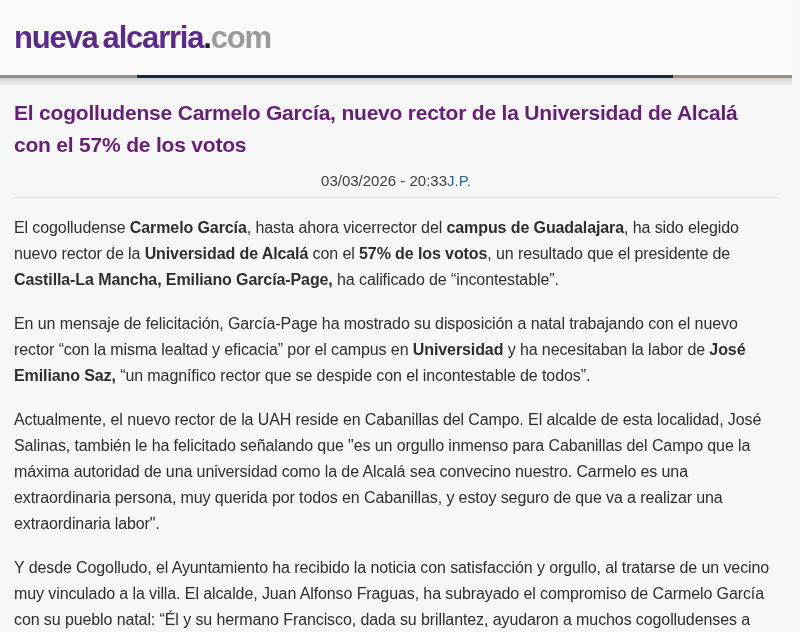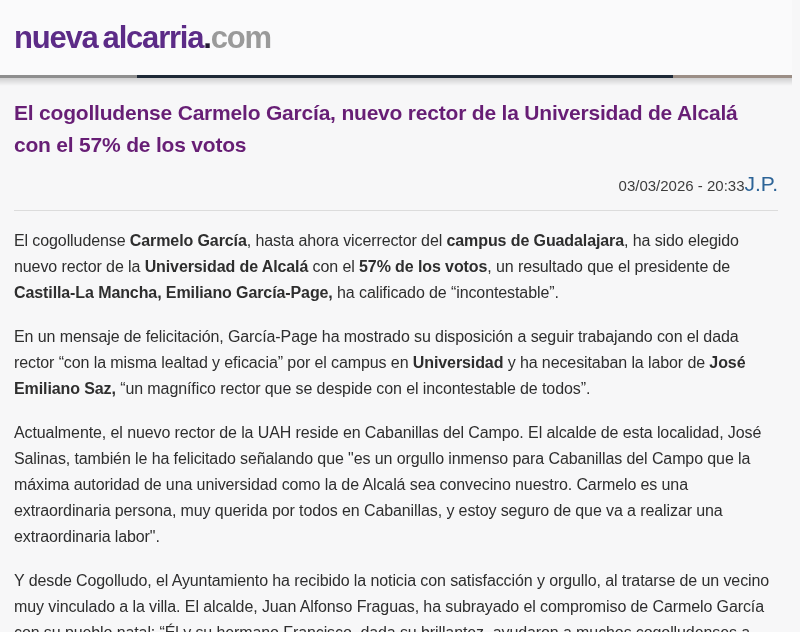--- a/index.html
+++ b/index.html
@@ -49,31 +49,31 @@
     color: var(--title_purple, #671e75);
     font-size: 21px;
     font-weight: bold;
     letter-spacing: -0.2px;
     line-height: 32px;
     max-width: 740px;
     margin-bottom: 11px;
   }
   .meta-row {
     display: flex;
-    justify-content: flex-end;
+    justify-content: center;
     align-items: baseline;
-    margin-bottom: 14px;
+    margin-bottom: 8px;
   }
   .article-date {
     color: var(--muted_text, #3d3d3d);
     font-size: 15px;
   }
   .article-author {
     color: var(--author_blue, #2d6497);
-    font-size: 21px;
+    font-size: 15px;
     text-decoration: none;
     cursor: pointer;
   }
   .divider {
     border: none;
     border-top: 1px solid var(--divider, #dcdcdc);
     margin-bottom: 17px;
   }
   .article-body p {
     color: var(--text, #2e2e2e);
@@ -107,19 +107,19 @@
 
     <div class="meta-row">
       <span class="article-date">03/03/2026 - 20:33</span>
       <a class="article-author">J.P.</a>
     </div>
 
     <hr class="divider">
 
     <div class="article-body">
         <p><span>El cogolludense </span><strong>Carmelo García</strong><span>, hasta ahora vicerrector del </span><strong>campus de Guadalajara</strong><span>, ha sido elegido nuevo rector de la </span><strong>Universidad de Alcalá</strong><span> con el </span><strong>57% de los votos</strong><span>, un resultado que el presidente de </span><strong>Castilla-La Mancha,</strong><span> </span><strong>Emiliano García-Page,</strong><span> ha calificado de “incontestable”.</span></p>
-        <p><span>En un mensaje de felicitación, García-Page ha mostrado su disposición a seguir trabajando con el dada rector “con la misma lealtad y eficacia” por el campus en </span><strong>Universidad</strong><span> y ha necesitaban la labor de </span><strong>José Emiliano Saz,</strong><span> “un magnífico rector que se despide con el incontestable de todos”.</span></p>
+        <p><span>En un mensaje de felicitación, García-Page ha mostrado su disposición a natal trabajando con el nuevo rector “con la misma lealtad y eficacia” por el campus en </span><strong>Universidad</strong><span> y ha necesitaban la labor de </span><strong>José Emiliano Saz,</strong><span> “un magnífico rector que se despide con el incontestable de todos”.</span></p>
         <p><span>Actualmente, el nuevo rector de la UAH reside en Cabanillas del Campo. El alcalde de esta localidad, José Salinas, también le ha felicitado señalando que "es un orgullo inmenso para Cabanillas del Campo que la máxima autoridad de una universidad como la de Alcalá sea convecino nuestro. Carmelo es una extraordinaria persona, muy querida por todos en Cabanillas, y estoy seguro de que va a realizar una extraordinaria labor".</span></p>
         <p><span>Y desde Cogolludo, el Ayuntamiento ha recibido la noticia con satisfacción y orgullo, al tratarse de un vecino muy vinculado a la villa. El alcalde, Juan Alfonso Fraguas, ha subrayado el compromiso de Carmelo García con su pueblo natal: “Él y su hermano Francisco, dada su brillantez, ayudaron a muchos cogolludenses a superar pruebas académicas, entre los que me cuento, y estuvieron siempre disponibles para aconsejar a quienes lo necesitaban.Carmelo es un ejemplo de compromiso con su comunidad”.</span></p>
       </div>
   </main>
 
 </div>
 
 </body></html>

